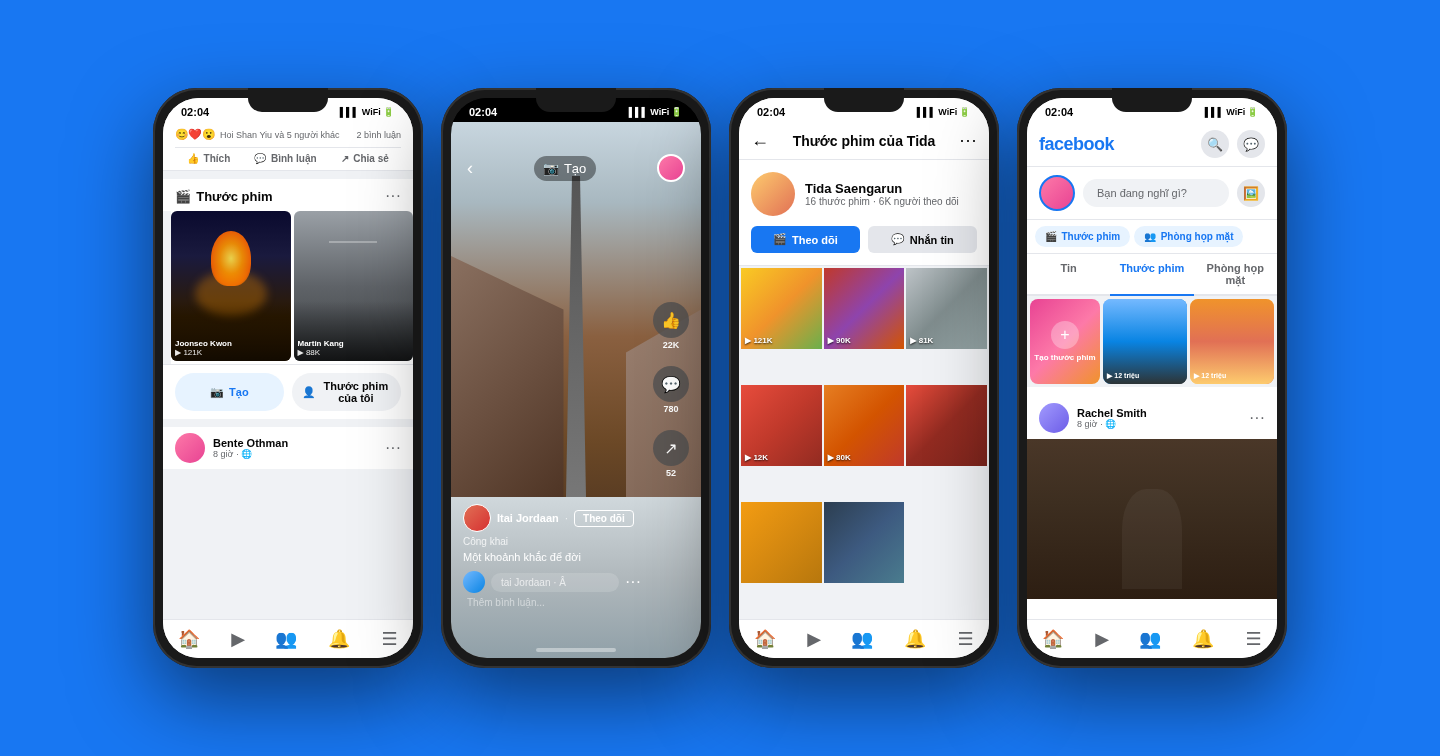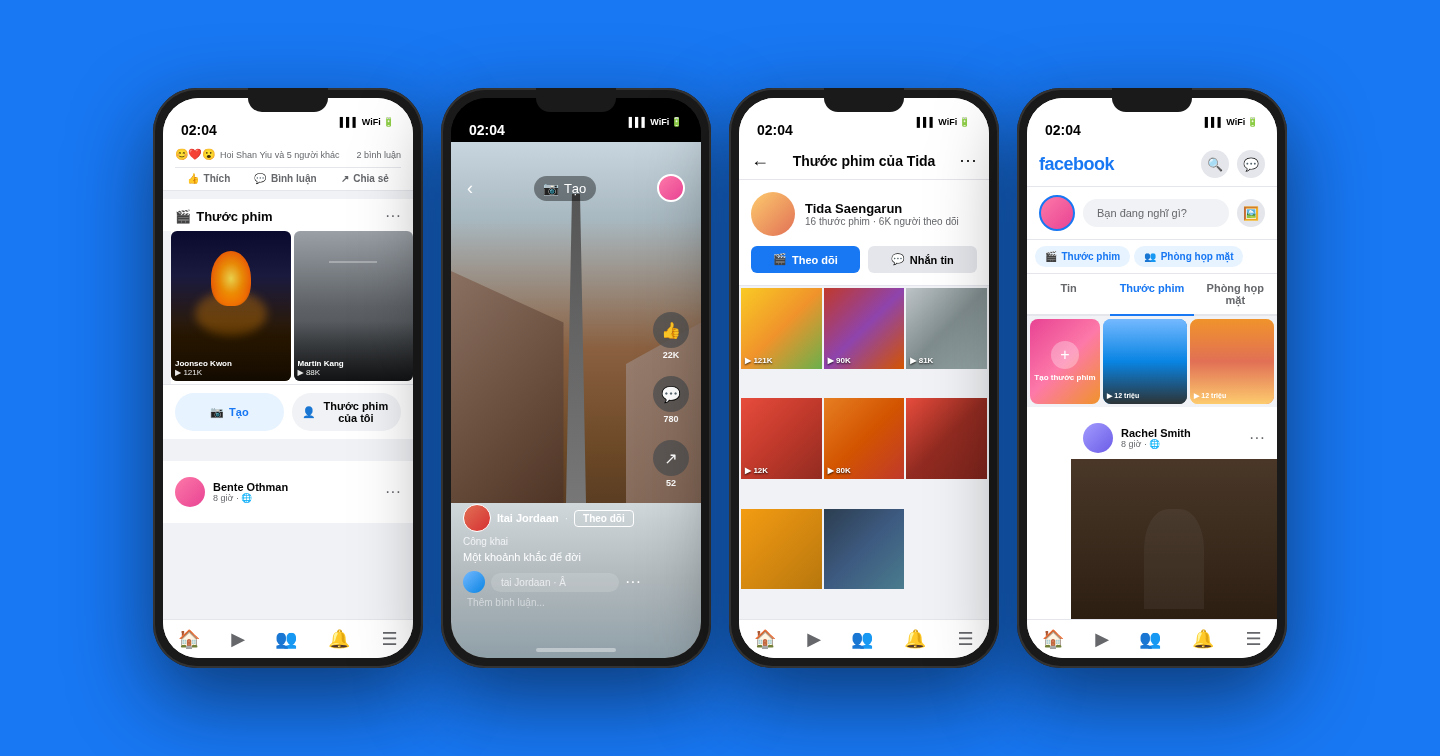--- a/index.html
+++ b/index.html
@@ -47,21 +47,21 @@
       display: flex;
       justify-content: space-between;
       align-items: center;
       padding: 8px 18px 4px;
       font-size: 10px;
       font-weight: 600;
       flex-shrink: 0;
     }
     .status-bar.light { color: #000; background: #fff; }
     .status-bar.dark { color: #fff; background: #000; }
-    .status-time { font-size: 14px; font-weight: 700; margin-top: 16px; }
+    .status-time { font-size: 11px; font-weight: 700; }
     .status-icons { display: flex; gap: 3px; align-items: center; font-size: 9px; }
     
     .notch {
       position: absolute;
       top: 0;
       left: 50%;
       transform: translateX(-50%);
       width: 80px;
       height: 24px;
       background: #1a1a1a;
@@ -195,22 +195,22 @@
       padding: 7px 10px;
       font-size: 11px;
       font-weight: 600;
       display: flex;
       align-items: center;
       justify-content: center;
       gap: 5px;
     }
     .p1-post-item {
       background: #fff;
-      margin-top: 22px;
-      padding: 16px 12px;
+      margin-top: 8px;
+      padding: 6px 12px;
     }
     .p1-post-header {
       display: flex;
       justify-content: space-between;
       align-items: center;
     }
     .p1-post-user {
       display: flex;
       align-items: center;
       gap: 8px;
@@ -634,21 +634,20 @@
       bottom: 4px;
       left: 4px;
       font-size: 7px;
       color: #fff;
       font-weight: 700;
     }
     .p4-feed-post {
       background: #fff;
       margin-top: 6px;
       flex: 1;
-      margin-left: 44px;
     }
     .p4-feed-header {
       padding: 10px 12px 6px;
       display: flex;
       justify-content: space-between;
       align-items: center;
     }
     .p4-feed-user {
       display: flex;
       align-items: center;

